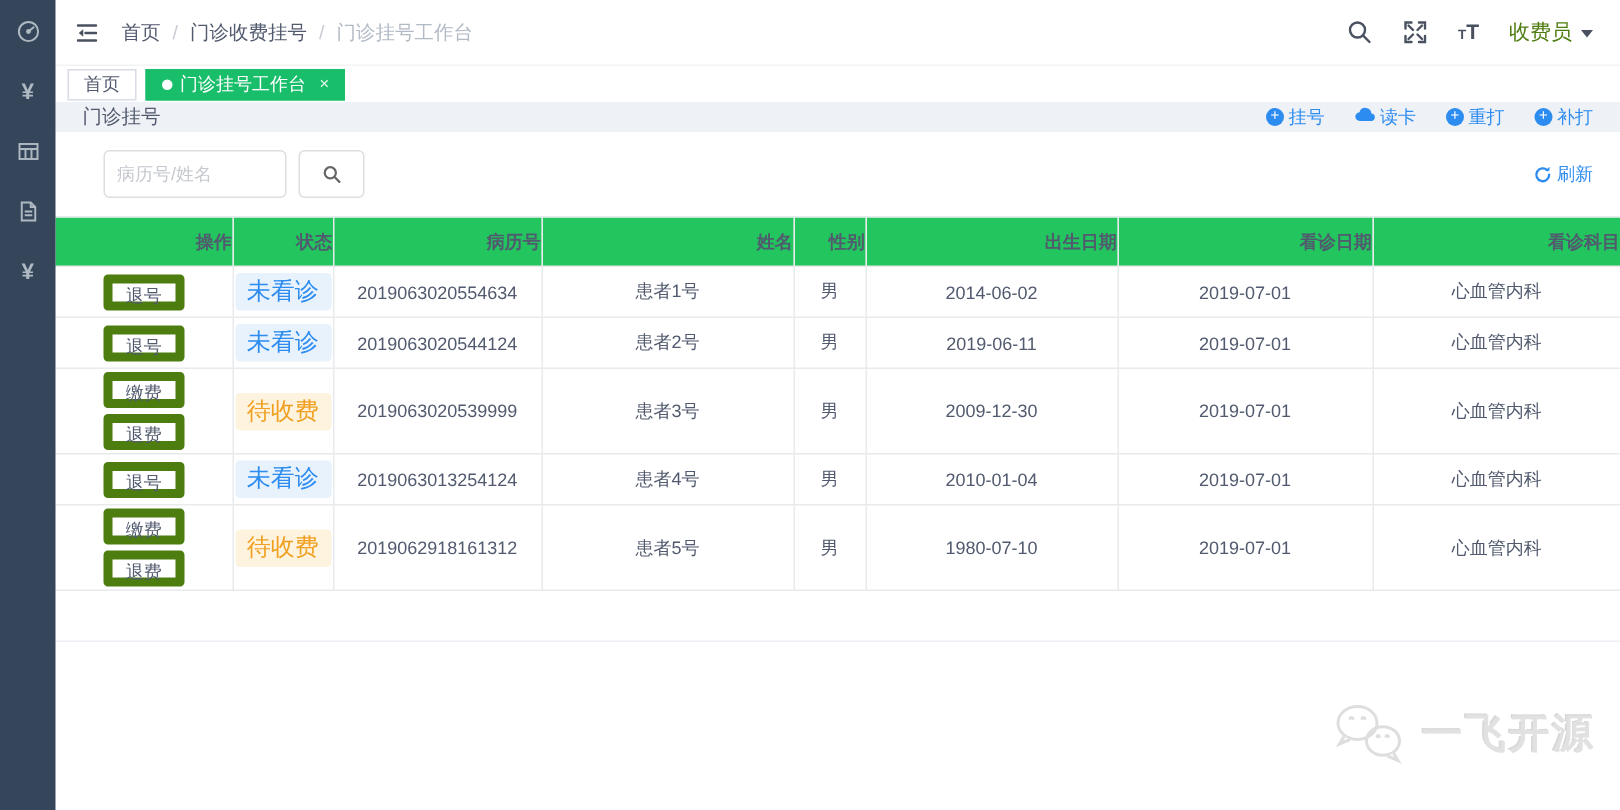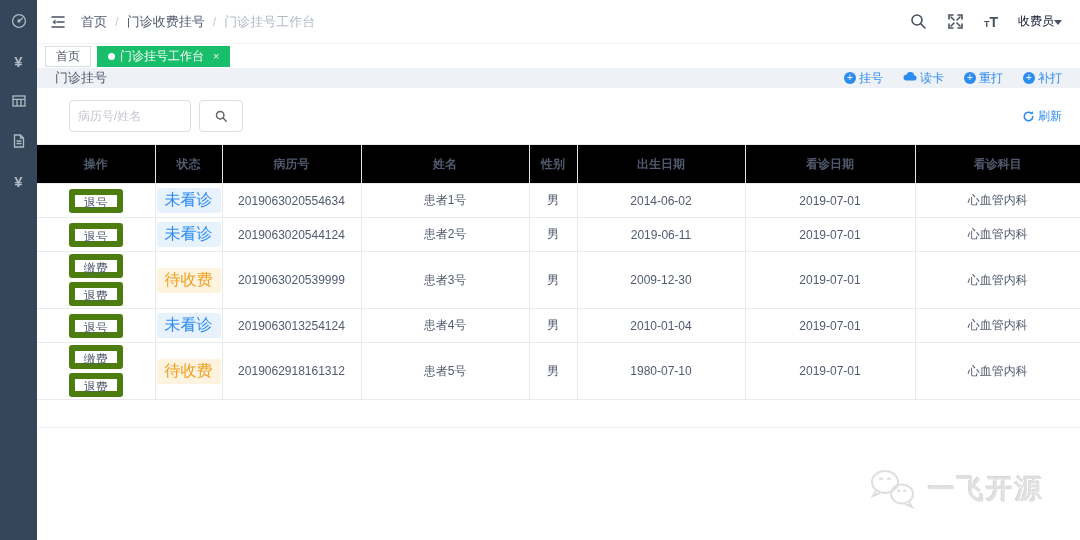--- a/index.html
+++ b/index.html
@@ -27,21 +27,21 @@
   .breadcrumb { font-size:13px; color:#515a6e; display:flex; gap:8px; align-items:center; }
   .crumb { color:#515a6e; cursor:pointer; }
   .crumb-sep { color:#c9ccd4; }
   .crumb-last { color:#b2bac6; cursor:default; }
   .topbar-right { margin-left:auto; display:flex; align-items:center; gap:20px; color:#495060; }
   .top-icon { cursor:pointer; display:flex; align-items:center; }
   .top-icon svg { width:17px; height:17px; stroke:#495060; stroke-width:1.6; fill:none; }
   .fontsize-icon { font-weight:600; color:#495060; cursor:pointer; letter-spacing:0; }
   .fontsize-icon .small-t { font-size:9px; }
   .fontsize-icon .big-t { font-size:14px; }
-  .user-box { display:flex; align-items:center; font-size:12px; color:#0f172a; cursor:pointer; }
+  .user-box { display:flex; align-items:center; gap:6px; font-size:14px; color:#4d7c0f; cursor:pointer; }
   .caret-down { width:0; height:0; border-left:4px solid transparent; border-right:4px solid transparent;
     border-top:5px solid #495060; margin-top:2px; }
 
   
   .tagbar { height:24px; display:flex; align-items:center; gap:6px; padding:0 8px; background:#fff; }
   .tag-tab { height:21px; display:flex; align-items:center; font-size:12px; padding:0 10px;
     border:1px solid #d8dce5; background:#fff; color:#515a6e; cursor:pointer; }
   .tag-tab.active { background:#19be6b; border-color:#19be6b; color:#fff; gap:5px; }
   .tag-dot { width:7px; height:7px; border-radius:50%; background:#fff; display:inline-block; }
   .tag-close { font-size:11px; margin-left:4px; cursor:pointer; opacity:.9; }
@@ -66,35 +66,35 @@
   .search-input::placeholder { color:#c5c8ce; }
   .search-btn { height:32px; width:44px; margin-left:8px; background:#fff; border:1px solid #dcdee2;
     border-radius:4px; cursor:pointer; display:flex; align-items:center; justify-content:center; }
   .search-btn svg, .refresh-link svg { width:13px; height:13px; stroke:#666; stroke-width:1.7; fill:none; }
   .refresh-link { margin-left:auto; font-size:12px; color:#2d8cf0; display:flex; align-items:center;
     gap:3px; cursor:pointer; }
   .refresh-link svg { stroke:#2d8cf0; }
 
   
   table.grid { width:100%; border-collapse:collapse; table-layout:fixed; }
-  .grid th { background:#000000; font-size:12px; color:#515a6e; font-weight:bold;
-    height:39px; border:1px solid #e8eaec; border-left:none; text-align:center; }
+  .grid th { background:#22c55e; font-size:12px; color:#515a6e; font-weight:bold;
+    height:33px; border:1px solid #e8eaec; border-left:none; text-align:right; }
   .grid th:last-child, .grid td:last-child { border-right:none; }
   .grid td { font-size:12px; color:#515a6e; height:34px; border:1px solid #e8eaec;
     border-left:none; border-top:none; text-align:center; background:#fff; }
   .row-btn { height:24px; padding:0 9px; font-size:12px; color:#515a6e; background:#fff;
     border:6px solid #4d7c0f; border-radius:3px; cursor:pointer; margin:2px 4px; }
   .badge { display:inline-block; font-size:16px; padding:2px 8px; border-radius:3px; }
   .badge-blue { color:#2d8cf0; background:#e8f2fd; }
   .badge-orange { color:#f0a020; background:#fdf3df; }
 
   .bottom-divider { position:absolute; left:0; right:0; top:427px; border-top:1px solid #edeff5; }
 
   
-  .watermark { position:absolute; right:36px; top:468px; display:flex; align-items:center;
+  .watermark { position:absolute; right:16px; top:468px; display:flex; align-items:center;
     gap:8px; opacity:.85; }
   .watermark-text { font-size:27px; font-weight:bold; color:#dcdcdc;
     text-shadow:1px 1px 0 #fff, -1px -1px 0 #cfcfcf; letter-spacing:2px; }
   .watermark svg { width:52px; height:42px; }
 </style>
 </head>
 <body>
 
 <div class="sidebar">
   <div class="side-icon">

